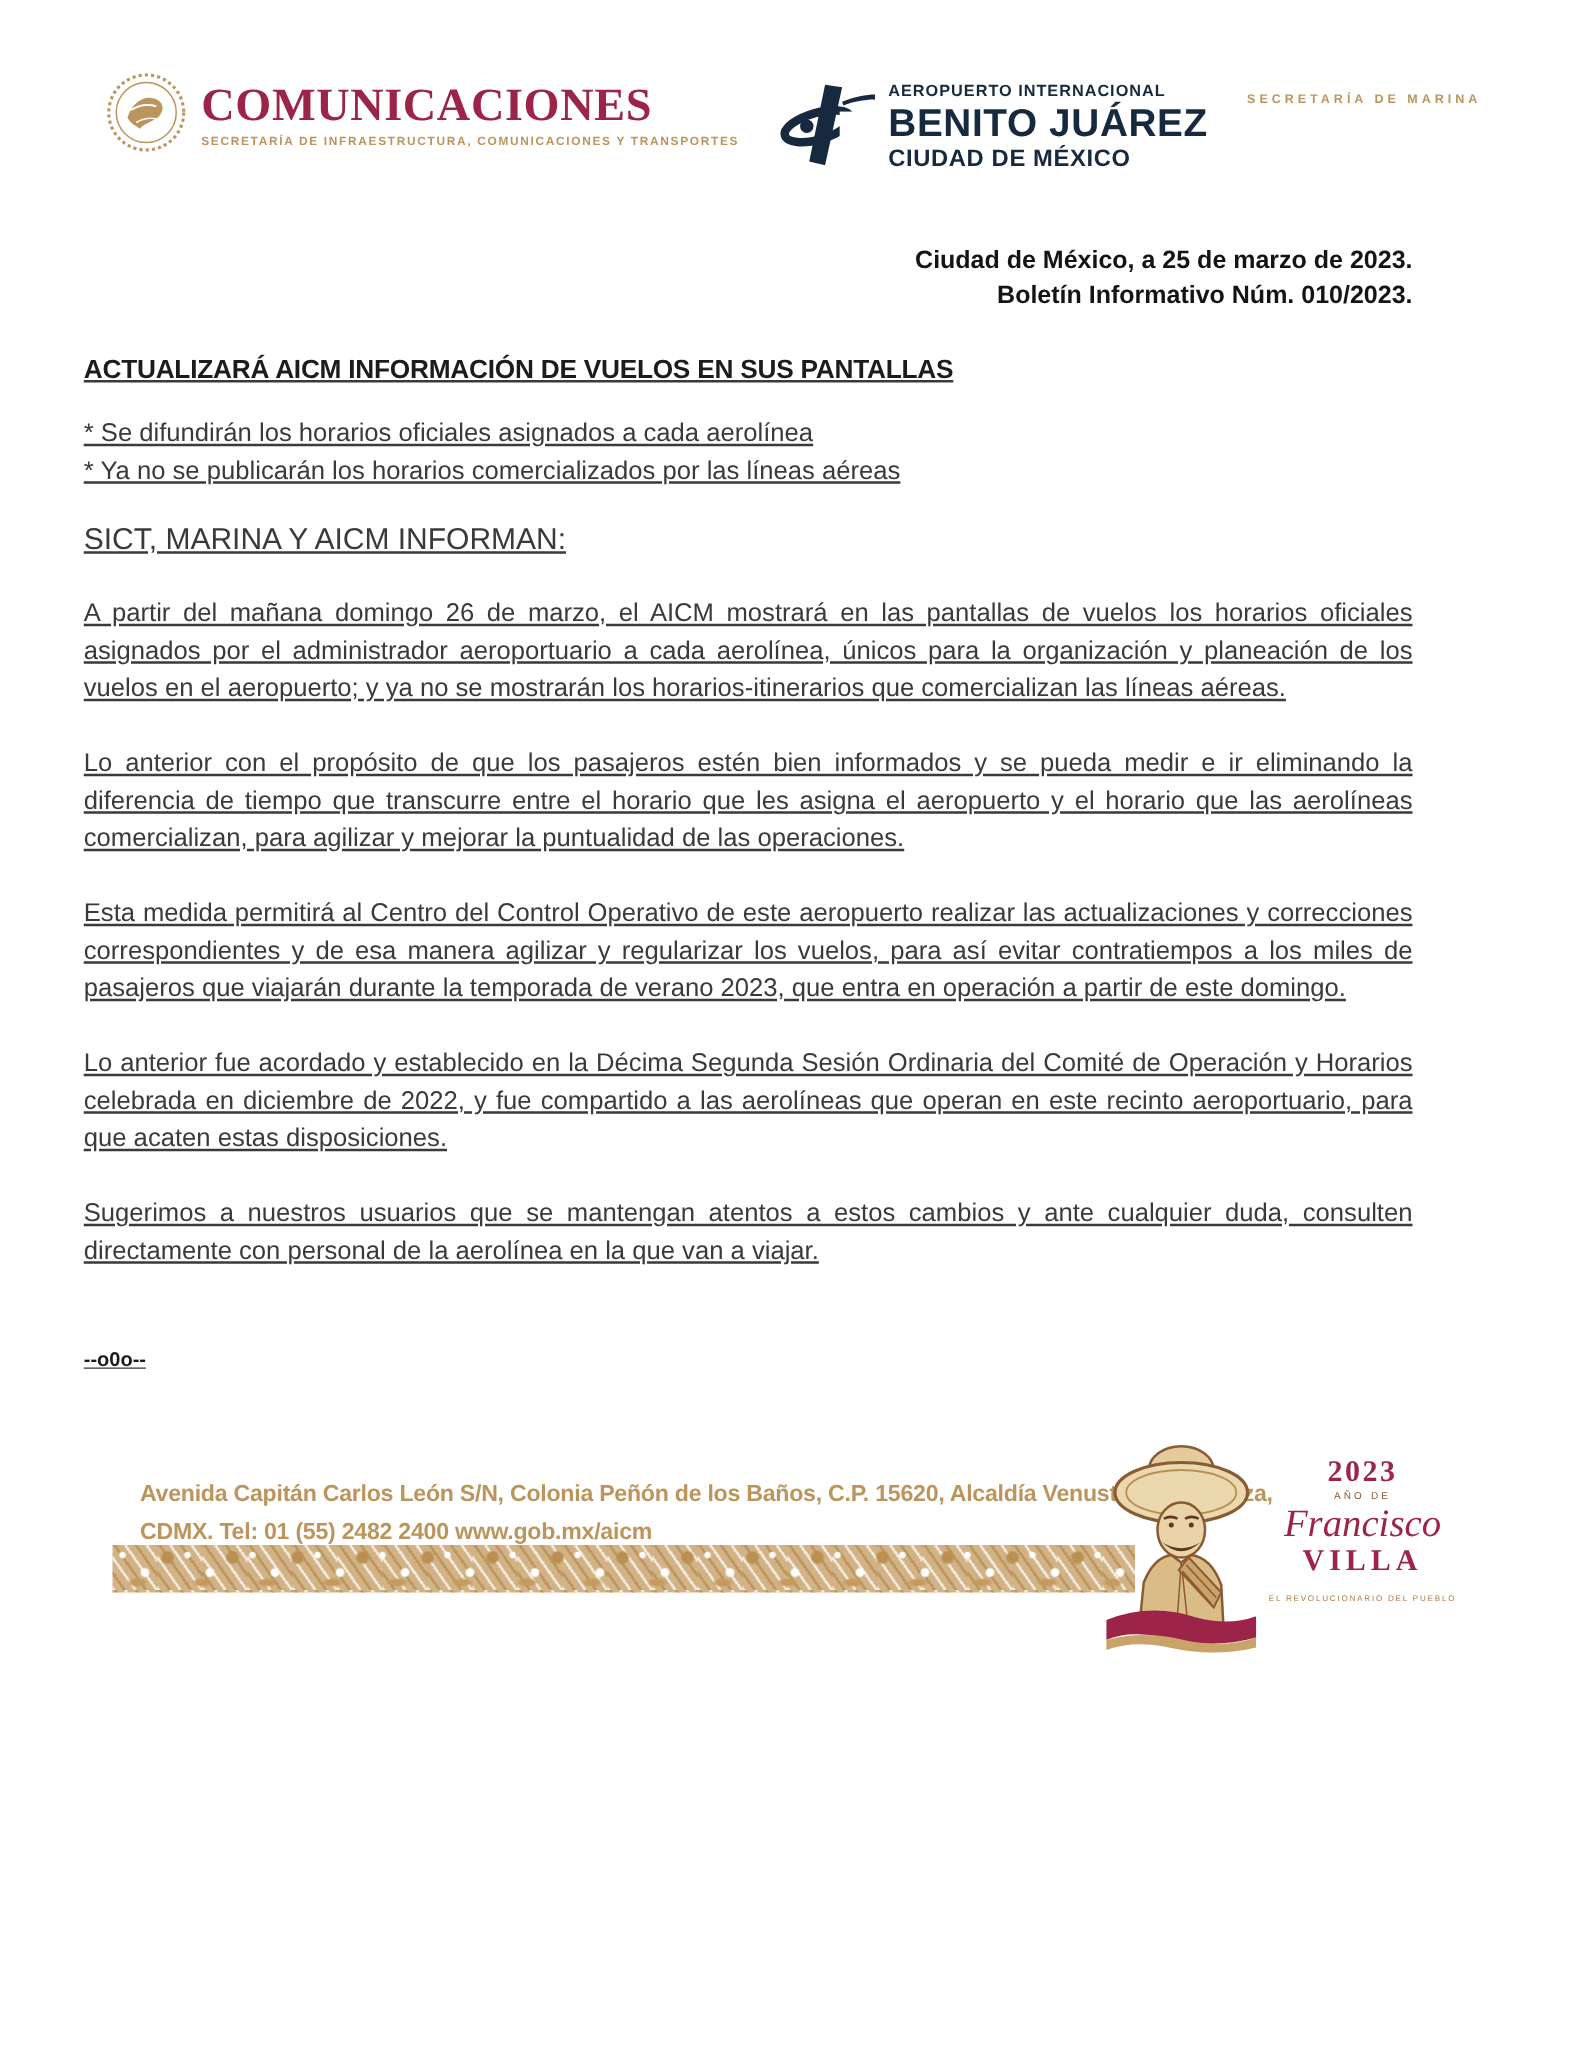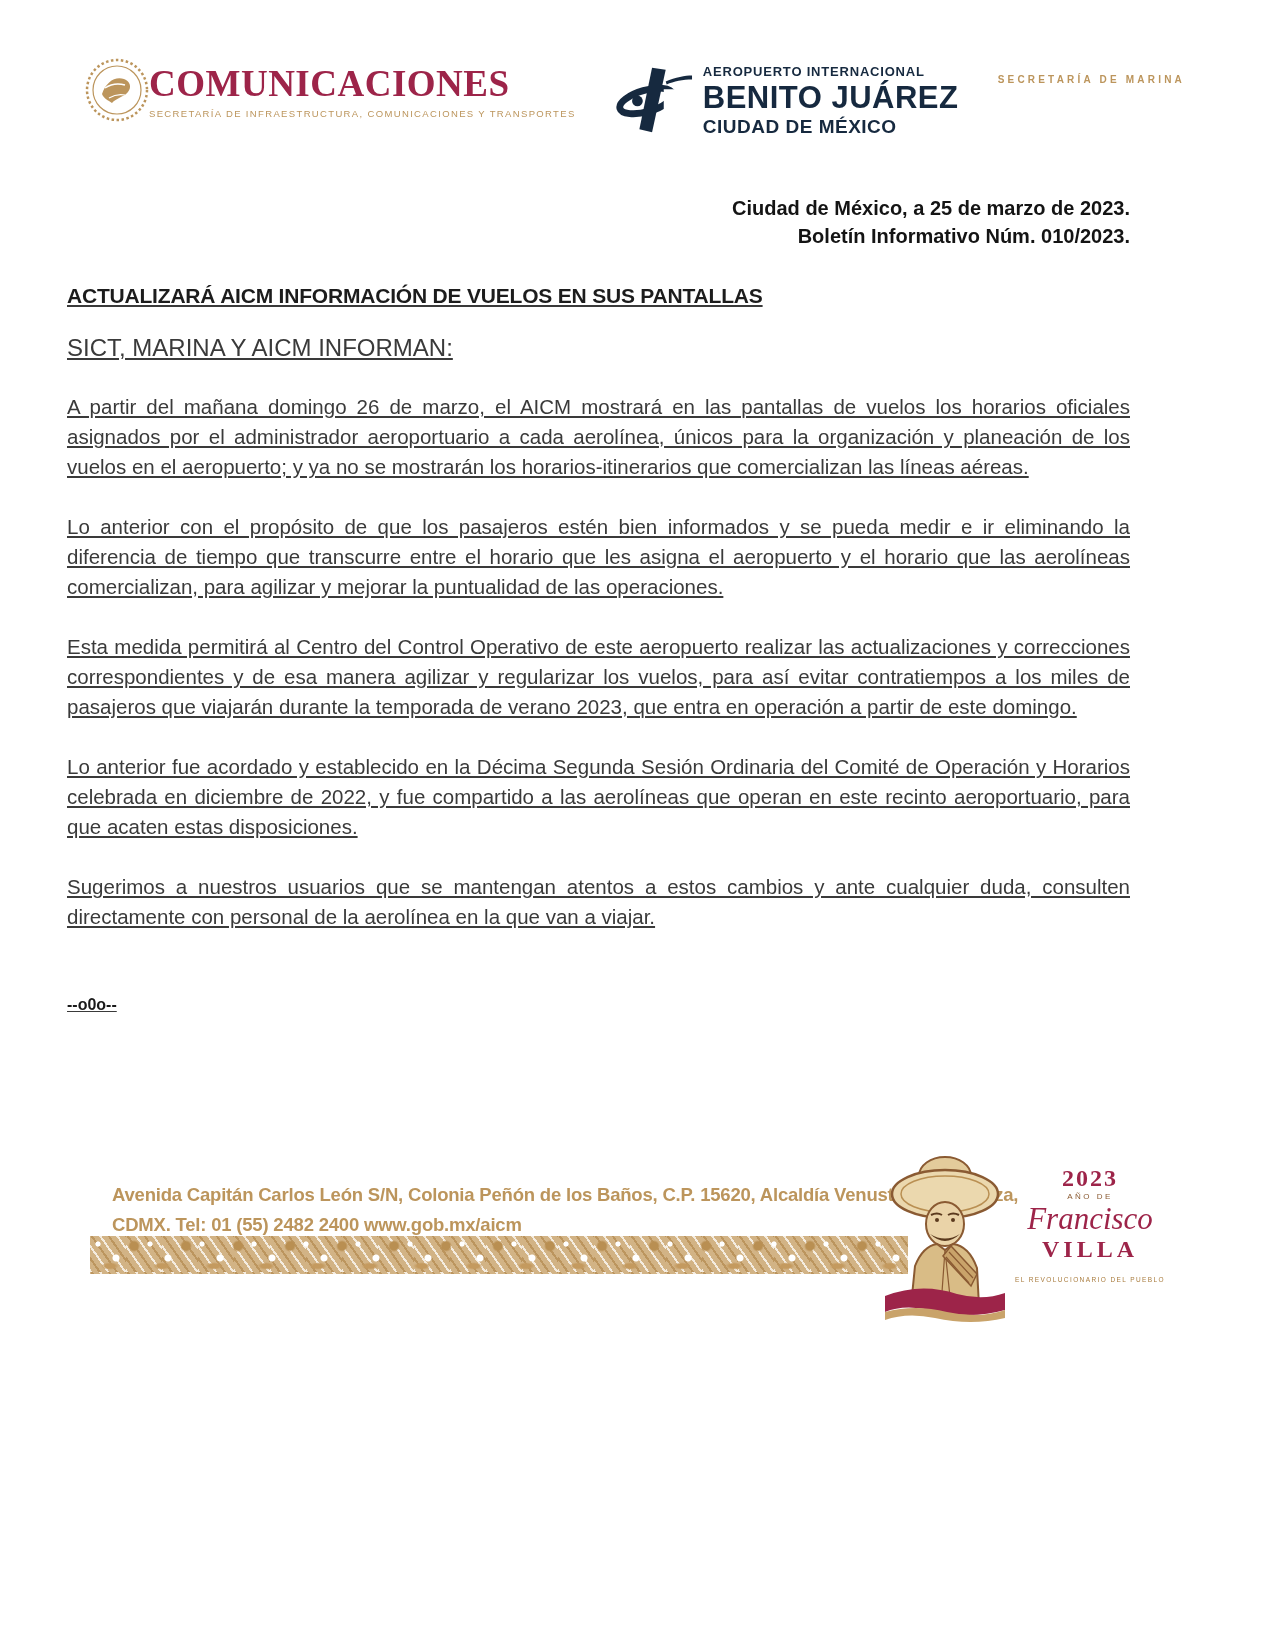--- a/index.html
+++ b/index.html
@@ -13,29 +13,29 @@
     color:#3a3a3a;
     overflow:hidden;
   }
 
   
   .logos-row {
     display:flex; justify-content:space-between; align-items:flex-start;
     padding:58px 90px 0 85px;
     height:150px;
   }
-  .logo-com { display:flex; align-items:center; }
+  .logo-com { display:flex; align-items:center; gap:12px; }
   .logo-com .wordmark {
     font-family:"Liberation Serif", serif;
     font-weight:bold; font-size:37px; letter-spacing:.5px;
     color:#9D2449; line-height:1.05;
   }
   .logo-com .subtitle {
     margin-top:4px;
-    font-size:9.5px; font-weight:normal; letter-spacing:1.35px;
+    font-size:9.5px; font-weight:bold; letter-spacing:1.35px;
     color:#BC955C;
   }
   .logo-aicm { display:flex; align-items:center; gap:10px; margin-top:2px; }
   .aicm-text { color:#16293F; }
   .aicm-text .l1 { font-size:13px; font-weight:bold; letter-spacing:.8px; }
   .aicm-text .l2 { font-size:31px; font-weight:bold; letter-spacing:.5px; margin-top:1px; }
   .aicm-text .l3 { font-size:19px; font-weight:bold; letter-spacing:.5px; }
   .logo-marina { text-align:left; margin-top:8px; }
   .logo-marina .wordmark {
     font-family:"Liberation Serif", serif;
@@ -149,20 +149,24 @@
   </div>
 
   <div class="dateline">
     <div>Ciudad de México, a 25 de marzo de 2023.</div>
     <div>Boletín Informativo Núm. 010/2023.</div>
   </div>
 
   <div class="content">
     <div class="headline">ACTUALIZARÁ AICM INFORMACIÓN DE VUELOS EN SUS PANTALLAS</div>
 
+    <div class="bullets">
+      <div>* Se difundirán los horarios oficiales asignados a cada aerolínea</div>
+      <div>* Ya no se publicarán los horarios comercializados por las líneas aéreas</div>
+    </div>
 
     <div class="lead">SICT, MARINA Y AICM INFORMAN:</div>
 
     <p class="para">A partir del mañana domingo 26 de marzo, el AICM mostrará en las pantallas de vuelos los horarios oficiales asignados por el administrador aeroportuario a cada aerolínea, únicos para la organización y planeación de los vuelos en el aeropuerto; y ya no se mostrarán los horarios-itinerarios que comercializan las líneas aéreas.</p>
     <p class="para">Lo anterior con el propósito de que los pasajeros estén bien informados y se pueda medir e ir eliminando la diferencia de tiempo que transcurre entre el horario que les asigna el aeropuerto y el horario que las aerolíneas comercializan, para agilizar y mejorar la puntualidad de las operaciones.</p>
     <p class="para">Esta medida permitirá al Centro del Control Operativo de este aeropuerto realizar las actualizaciones y correcciones correspondientes y de esa manera agilizar y regularizar los vuelos, para así evitar contratiempos a los miles de pasajeros que viajarán durante la temporada de verano 2023, que entra en operación a partir de este domingo.</p>
     <p class="para">Lo anterior fue acordado y establecido en la Décima Segunda Sesión Ordinaria del Comité de Operación y Horarios celebrada en diciembre de 2022, y fue compartido a las aerolíneas que operan en este recinto aeroportuario, para que acaten estas disposiciones.</p>
     <p class="para">Sugerimos a nuestros usuarios que se mantengan atentos a estos cambios y ante cualquier duda, consulten directamente con personal de la aerolínea en la que van a viajar.</p>
 
     <div class="separator">--o0o--</div>

